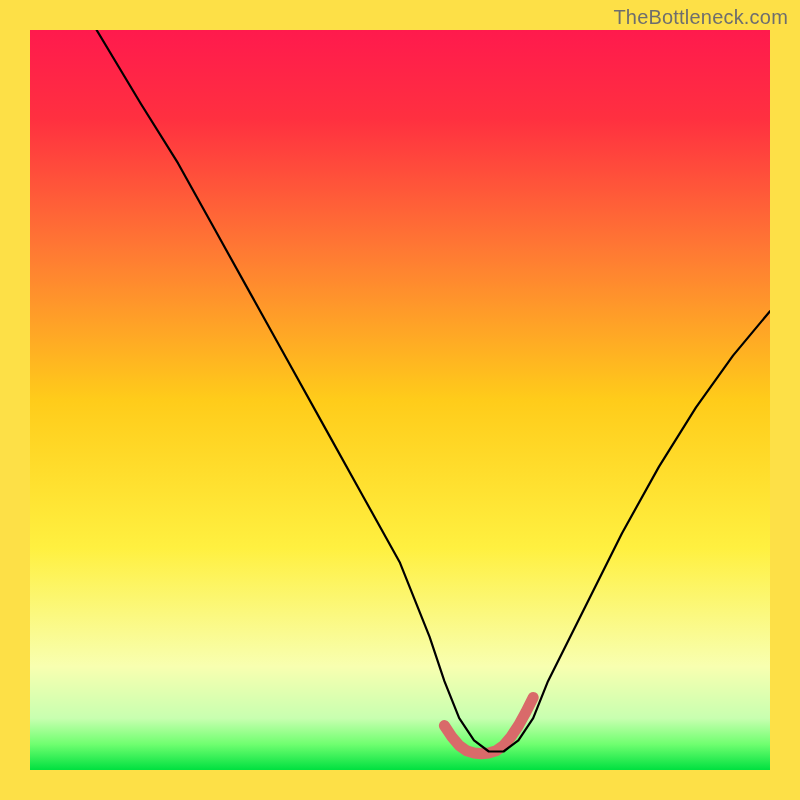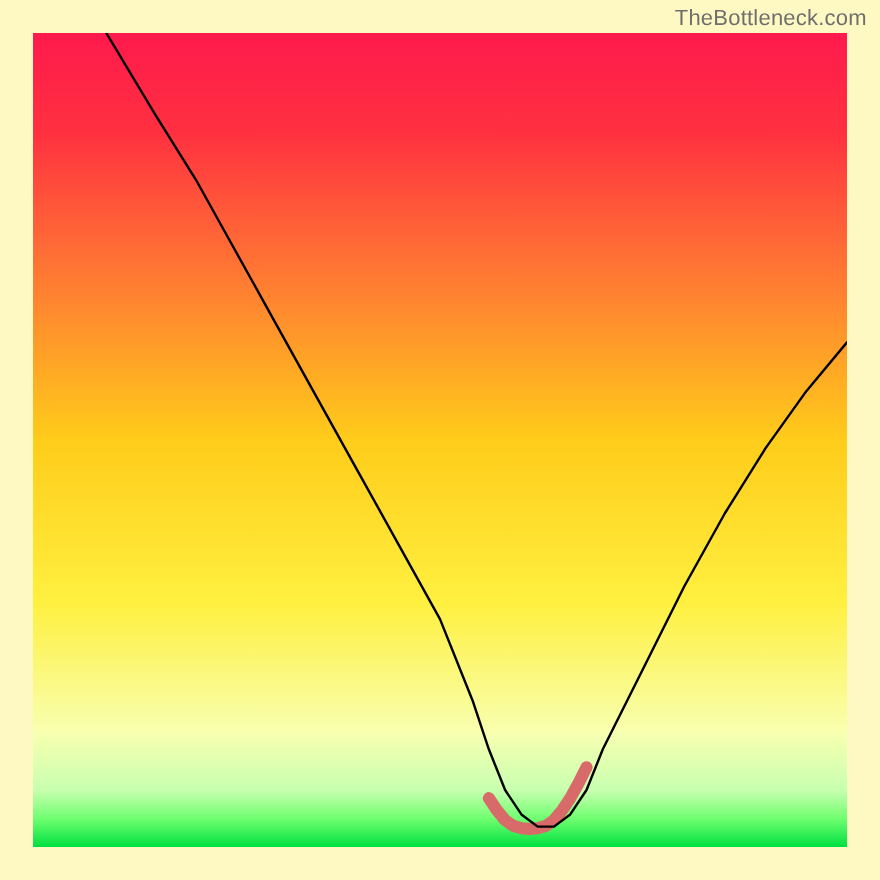--- a/index.html
+++ b/index.html
@@ -10,21 +10,21 @@
     background: #000;
     overflow: hidden;
     font-family: Arial, Helvetica, sans-serif;
   }
   .frame {
     position: absolute;
     left: 0;
     top: 0;
     width: 800px;
     height: 800px;
-    background: #fef9c3;
+    background: #fde047;
   }
   .plot {
     position: absolute;
     left: 30px;
     top: 30px;
     width: 740px;
     height: 740px;
     
   }
   .watermark {

